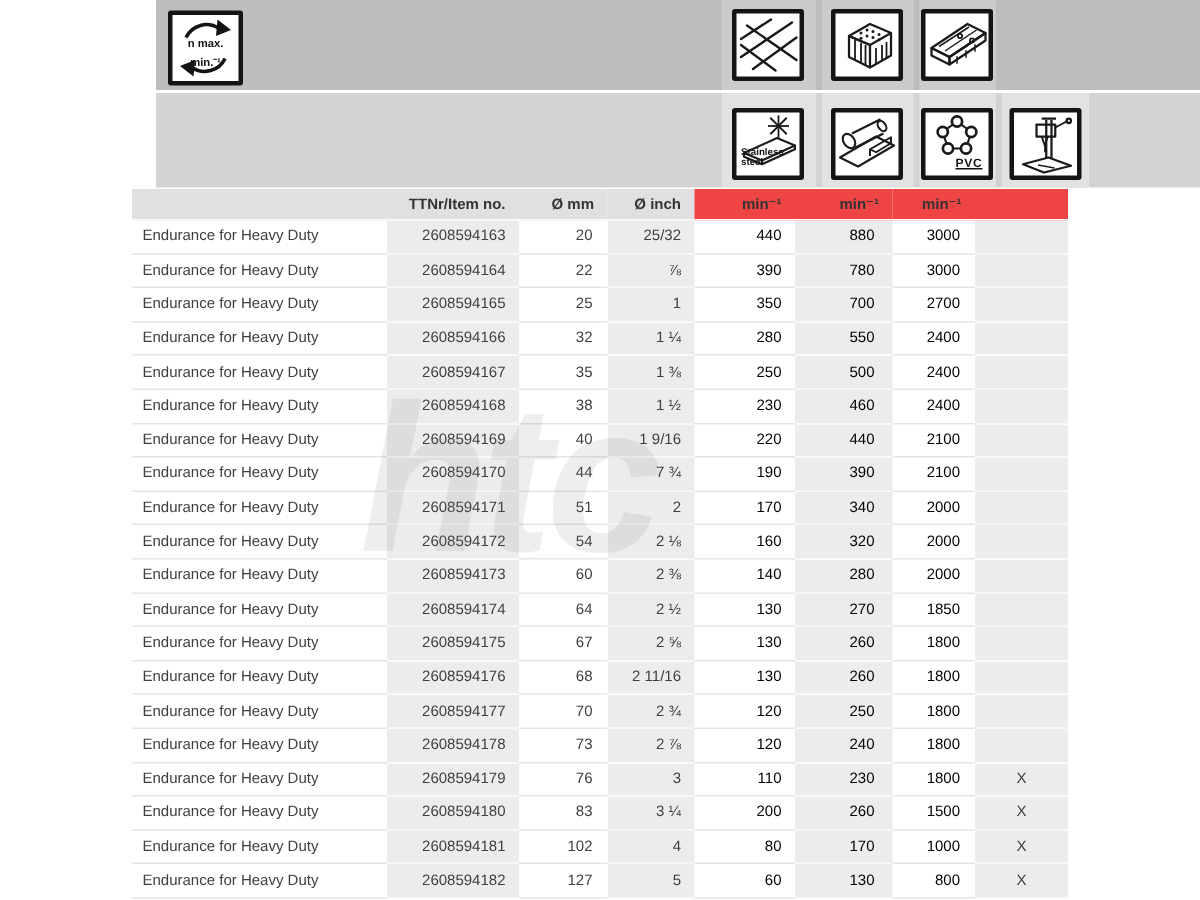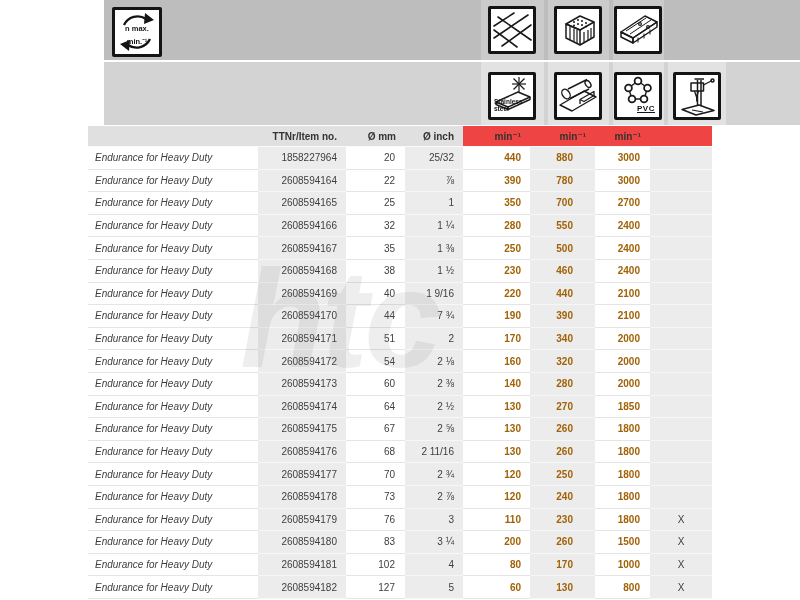--- a/index.html
+++ b/index.html
@@ -30,26 +30,26 @@
 
   
   table{position:absolute;left:88px;top:126px;width:624px;border-collapse:collapse;
         table-layout:fixed;font-size:10px;}
   thead th{height:20px;background:#e0e0e0;border-bottom:1px solid #fafafa;
            font-weight:bold;color:#333;text-align:right;padding:0 9px 0 0;white-space:nowrap;}
   thead th.hl{background:#ef4444;}
   tbody td{height:21.6px;border-bottom:1px solid #e5e5e5;white-space:nowrap;overflow:hidden;
            padding:0;vertical-align:middle;color:#3e3e3e;}
   td.shade{background:#ececec;border-bottom-color:#f7f7f7;}
-  td.name{text-align:left;padding-left:7px;font-style:italic;}
+  td.name{text-align:left;padding-left:7px;}
   td.num{text-align:right;padding-right:9px;}
   td.mm{padding-right:10px;}
-  td.rpm{font-weight:bold;color:#a16207;}
+  td.rpm{font-weight:normal;color:#000000;}
   td.rpm3{padding-right:10px;}
-  td.rpm2{padding-right:22px;}
+  td.rpm2{padding-right:12px;}
   td.stand{text-align:center;}
 
   
   .watermark{position:absolute;left:240px;top:238px;font-size:140px;font-weight:bold;
              color:rgba(120,120,120,0.13);letter-spacing:-4px;pointer-events:none;z-index:5;font-style:italic;}
 </style>
 </head>
 <body>
 
 <div class="page">
@@ -204,21 +204,21 @@
         <th>Ø inch</th>
         <th class="hl">min⁻¹</th>
         <th class="hl">min⁻¹</th>
         <th class="hl">min⁻¹</th>
         <th class="hl"></th>
       </tr>
     </thead>
     <tbody id="rows">
     <tr>
       <td class="name">Endurance for Heavy Duty</td>
-      <td class="num shade">1858227964</td>
+      <td class="num shade">2608594163</td>
       <td class="num mm">20</td>
       <td class="num shade">25/32</td>
       <td class="num rpm">440</td>
       <td class="num rpm rpm2 shade">880</td>
       <td class="num rpm rpm3">3000</td>
       <td class="stand shade"></td>
     </tr>
 
     <tr>
       <td class="name">Endurance for Heavy Duty</td>

